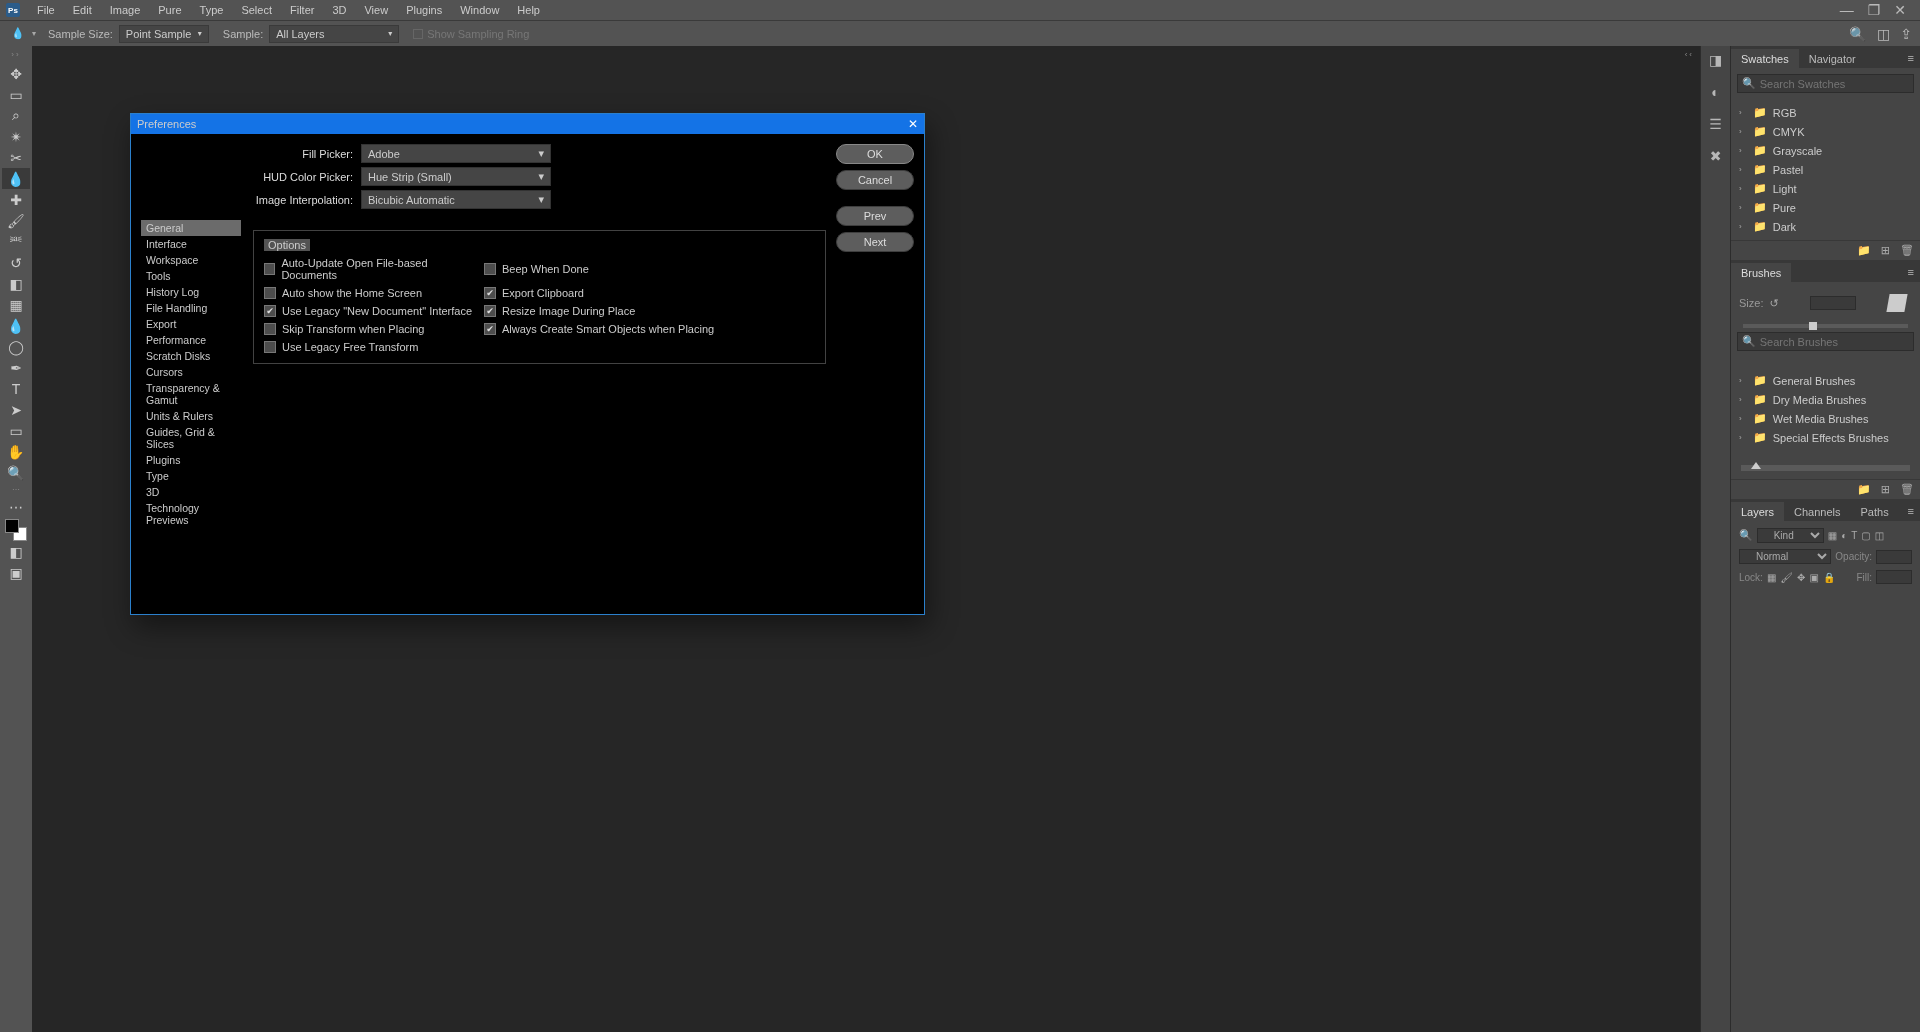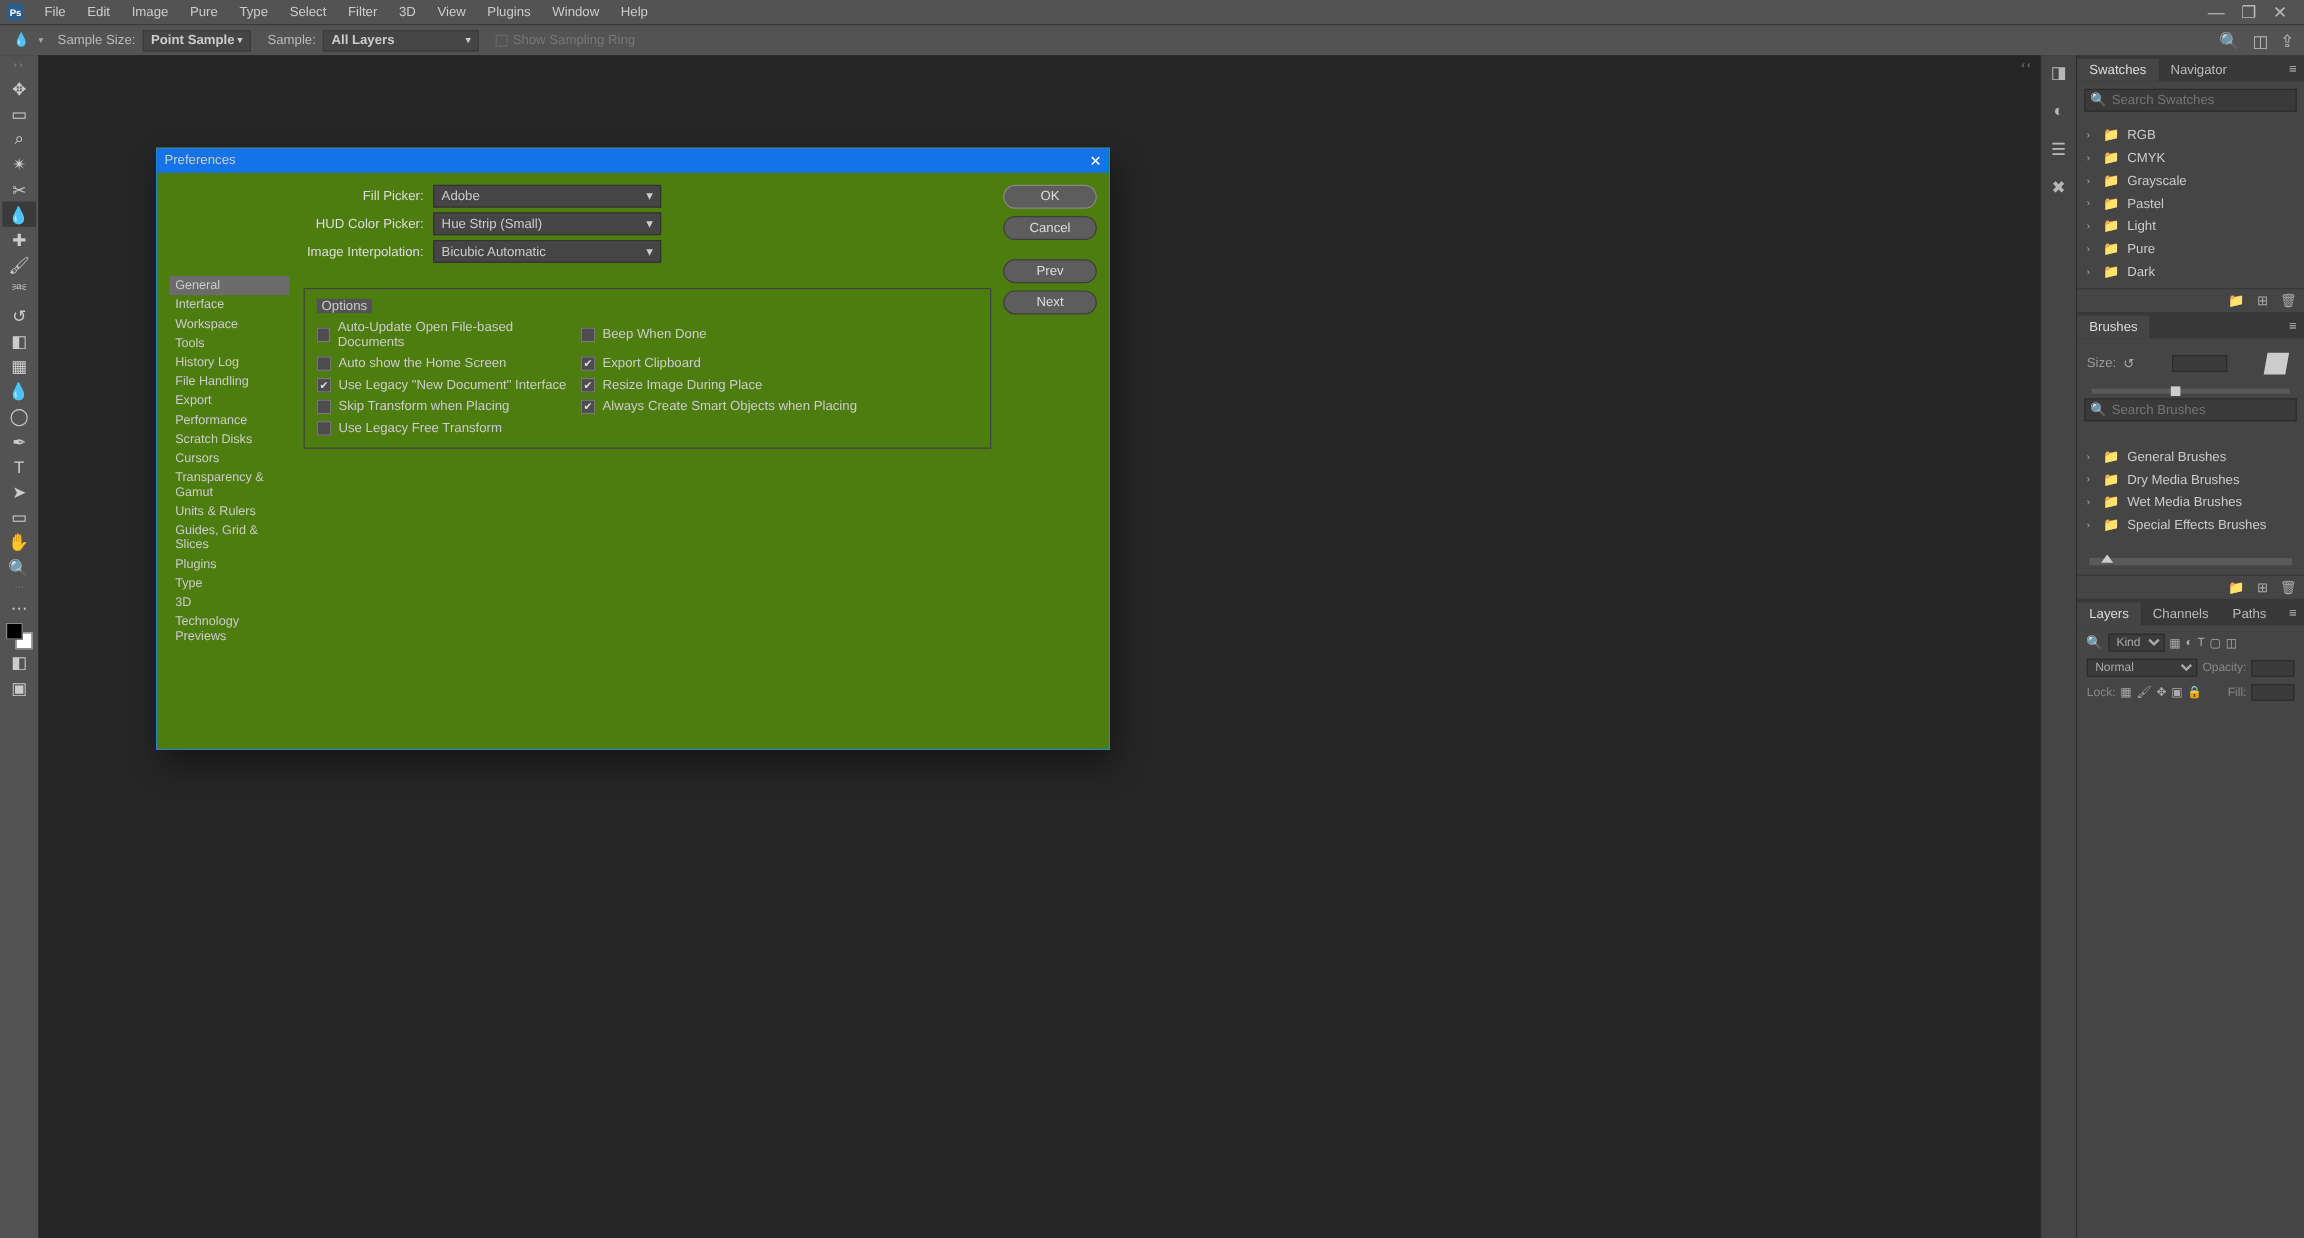--- a/index.html
+++ b/index.html
@@ -10,21 +10,21 @@
 .menubar .logo { width: 14px; height: 14px; background: #2b5c8a; border-radius: 2px; display:flex; align-items:center; justify-content:center; color:#fff; font-size:8px; font-weight:bold; margin-right: 8px; }
 .menubar .menu-item { padding: 2px 9px; cursor: pointer; }
 .menubar .window-controls { margin-left: auto; display:flex; gap: 14px; padding-right: 14px; }
 .menubar .window-controls span { opacity: .85; font-size: 14px; line-height: 14px; }
 
 
 .optionsbar { height: 26px; background: #535353; display:flex; align-items:center; padding: 0 8px; border-top: 1px solid #3a3a3a;}
 .optionsbar .tool-icon { width: 20px; text-align:center; margin-right: 4px; }
 .optionsbar .caret { font-size:8px; opacity:.7; margin-right: 12px; }
 .optionsbar .label { margin-right: 6px; color:#bbb; }
-.optionsbar .dropdown { background:#454545; border:1px solid #3a3a3a; padding:2px 6px; min-width:90px; display:flex; justify-content:space-between; align-items:center; margin-right: 14px; font-weight: bold; }
+.optionsbar .dropdown { background:#454545; border:1px solid #3a3a3a; padding:2px 6px; min-width:90px; display:flex; justify-content:space-between; align-items:center; margin-right: 14px; }
 .optionsbar .dropdown .dd-caret { font-size:8px; }
 .optionsbar .checkbox { width:10px; height:10px; border:1px solid #666; margin-right:4px; }
 .optionsbar .disabled { color:#777; }
 .optionsbar .right-icons { margin-left:auto; display:flex; gap:10px; align-items:center; }
 .optionsbar .right-icons span { font-size:14px; opacity:.85; }
 
 
 .main { display:flex; height: calc(1032px - 46px); }
 .tools-left { width: 32px; background:#535353; display:flex; flex-direction:column; align-items:center; padding-top:4px; }
 .tools-left .decor-row { font-size:8px; letter-spacing:2px; color:#888; margin-bottom:4px; }
@@ -62,27 +62,27 @@
 .brushes-size-row .reset { font-size:11px; color:#aaa; }
 .slider { height:4px; background:#5a5a5a; margin:4px 8px; position:relative; }
 .slider .thumb { position:absolute; width:8px; height:8px; background:#ccc; top:-2px; left:40%; }
 .brushes-preview { width:18px; height:18px; background:#ccc; margin:4px 6px 4px auto; transform:skewX(-10deg); }
 .brush-folders .item .disclosure { font-size:8px; color:#aaa; width:8px; }
 .bottom-slider { height:6px; background:#5a5a5a; margin:4px 6px; position:relative; }
 .bottom-slider .thumb { position:absolute; width:0; height:0; border-left:5px solid transparent; border-right:5px solid transparent; border-bottom:7px solid #ccc; top:-3px; left:6%; }
 
 
 .layers-row { display:flex; align-items:center; gap:4px; padding:3px 4px; }
-.layers-row select { background:#3a3a3a; border:1px solid #2c2c2c; color:#aaa; font-size:10px; padding:0 2px; }
+.layers-row select { background:#3a3a3a; border:1px solid #2c2c2c; color:#aaa; font-size:10px; padding:0 12px; }
 .layers-row .mini-icon { font-size:10px; color:#aaa; cursor:pointer; }
 .layers-row .opacity-input, .layers-row .fill-input { background:#3a3a3a; border:1px solid #2c2c2c; width:36px; height:14px; }
 .layers-row .label-sm { color:#888; font-size:10px; }
 
 
-.prefs-overlay { position:absolute; left:98px; top:77px; width:795px; background:#4d7c0f; border:1px solid #2b80cc; box-shadow: 4px 12px 26px rgba(0,0,0,.45); }
+.prefs-overlay { position:absolute; left:98px; top:67px; width:795px; background:#000000; border:1px solid #2b80cc; box-shadow: 4px 12px 26px rgba(0,0,0,.45); }
 .prefs-titlebar { background:#1473e6; height:20px; display:flex; align-items:center; padding:0 6px; color:#fff; }
 .prefs-titlebar .close { margin-left:auto; cursor:pointer; font-size:12px; color:#fff; }
 .prefs-body { display:flex; padding:10px; height:480px; }
 .prefs-sidebar { width:100px; display:flex; flex-direction:column; gap:0;justify-content:center; }
 .prefs-sidebar .cat { padding:2px 5px; color:#ccc; cursor:pointer; font-size:10.5px; }
 .prefs-sidebar .cat.active { background:#6b6b6b; }
 .prefs-content { flex:1; padding-left:12px; }
 .form-row { display:flex; align-items:center; margin-bottom:4px; }
 .form-row .lbl { width:100px; text-align:right; margin-right:8px; color:#ddd; }
 .form-row .dd { background:#454545; border:1px solid #333; padding:2px 6px; width:190px; display:flex; justify-content:space-between; align-items:center; }

